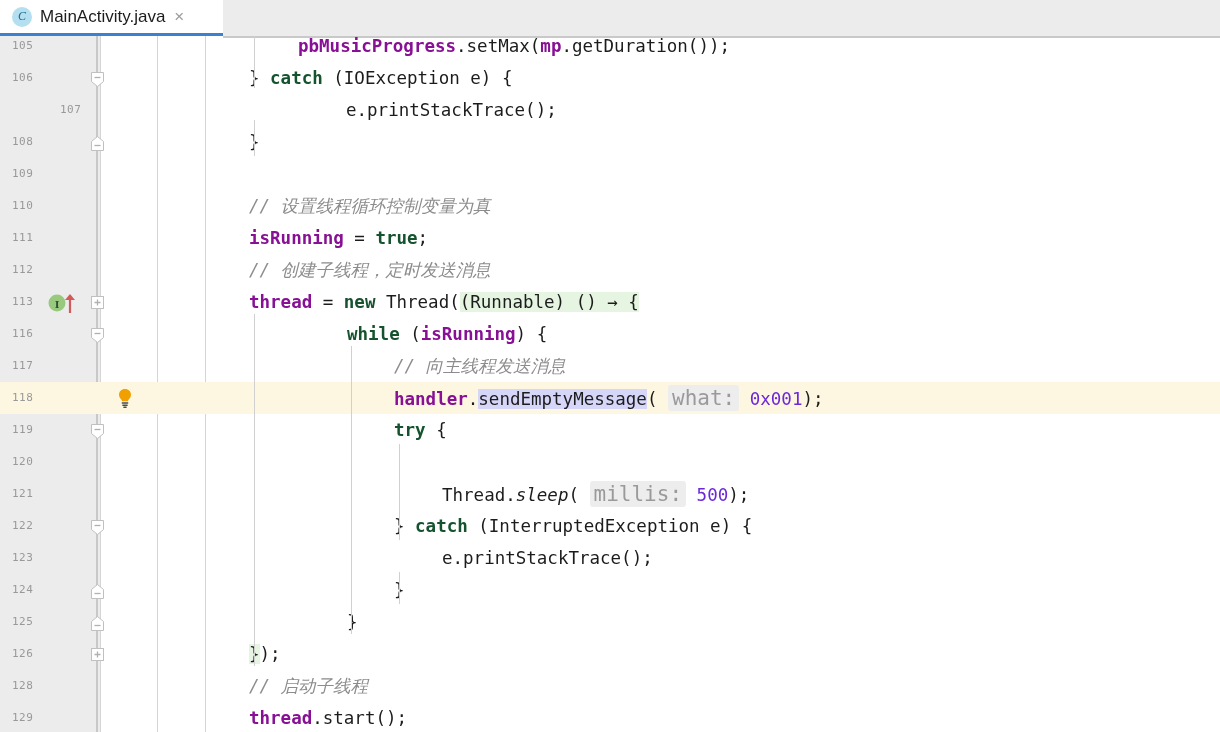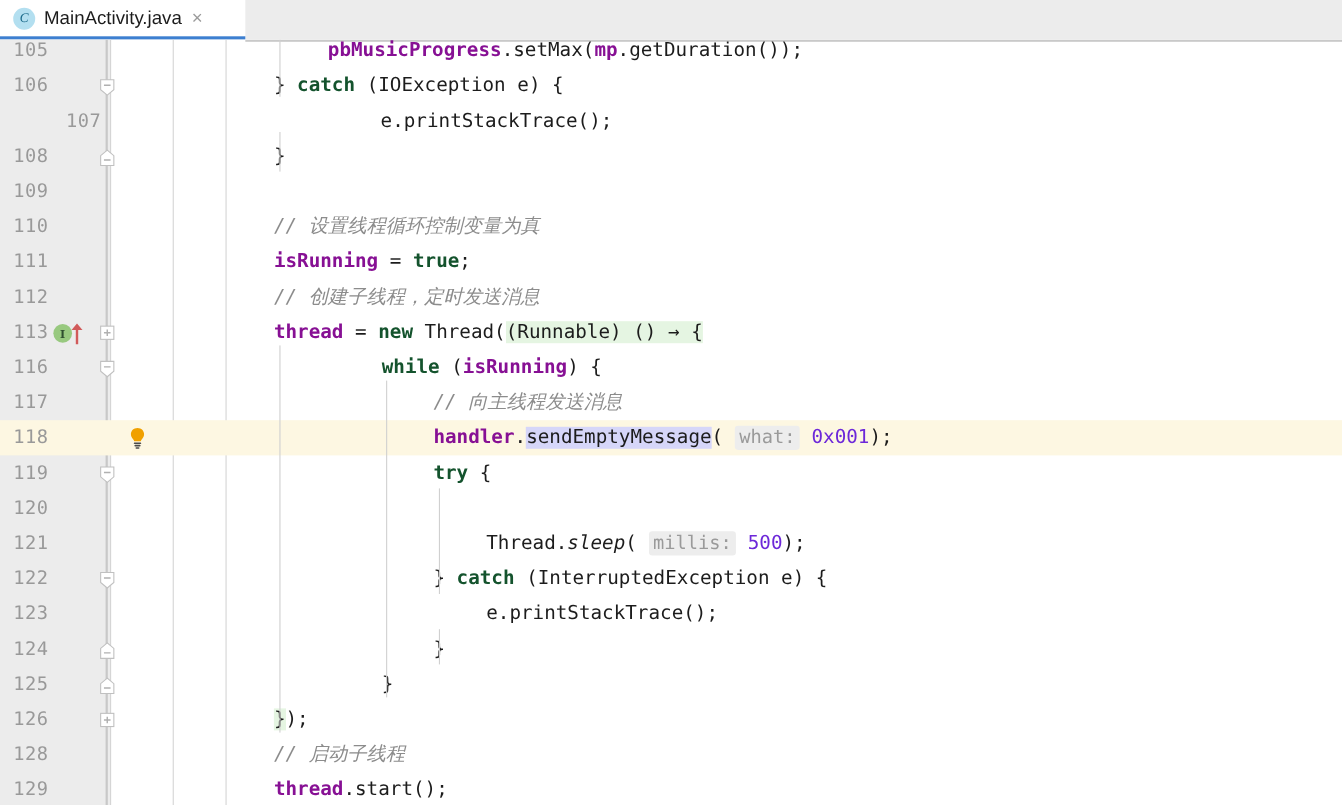--- a/index.html
+++ b/index.html
@@ -105,21 +105,21 @@
   .lineno {
     position: absolute;
     left: 0; top: 0;
     width: 86px;
     height: 32px;
     line-height: 32px;
     text-align: left;
     padding-left: 12px;
     box-sizing: border-box;
     font-family: "DejaVu Sans Mono", monospace;
-    font-size: 17px;
+    font-size: 11px;
     color: #999999;
     letter-spacing: 0.5px;
   }
 
   
   .fold {
     position: absolute;
     left: 90px;
     width: 15px; height: 15px;
     top: 9px;
@@ -166,21 +166,21 @@
   .cmt { color: #8c8c8c; font-style: italic; text-align: right; }
   .pl  { color: #1c1c1c; }
 
   .sel { background: #d6d6f9; }
   .lam { background: #e5f5e2; }
   .hint {
     color: #9a9a9a;
     background: #ededed;
     border-radius: 3px;
     padding: 1px 4px;
-    font-size: 17px;
+    font-size: 21px;
   }
 
   
   .guide {
     position: absolute;
     width: 1px;
     background: #d0d0d0;
   }
 </style>
 </head>

